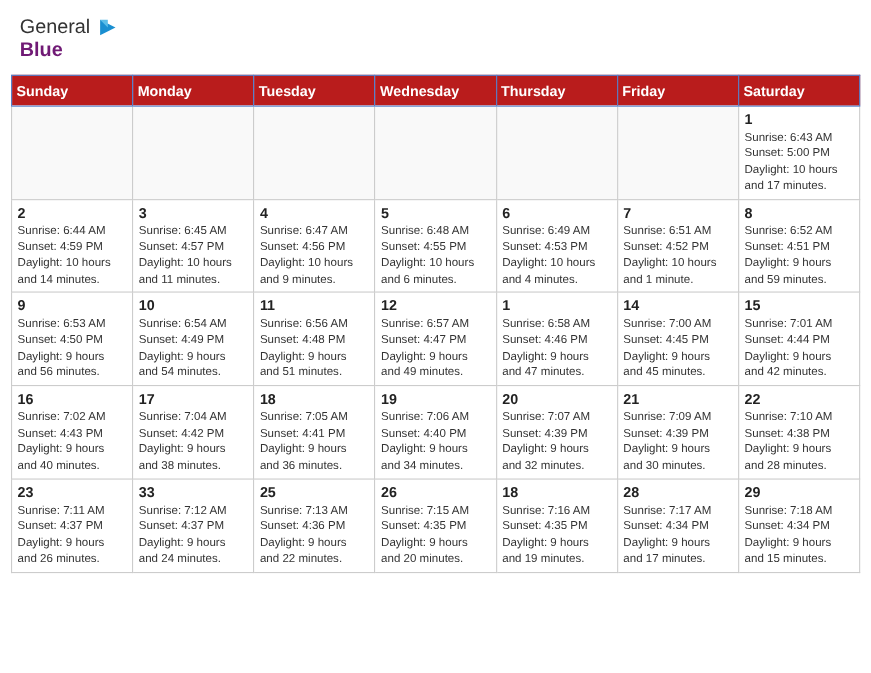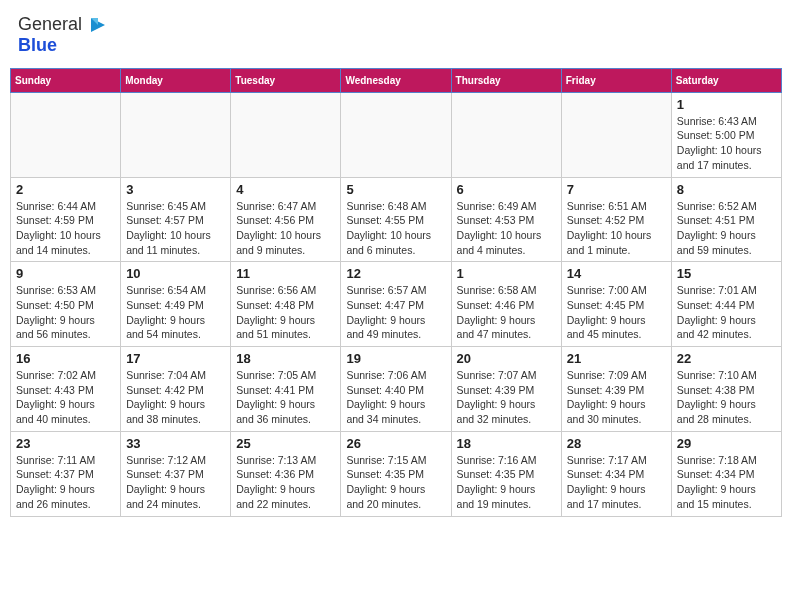--- a/index.html
+++ b/index.html
@@ -34,23 +34,23 @@
     .location {
       font-size: 16px;
       color: #555;
     }
     .calendar {
       width: 100%;
       border-collapse: collapse;
       border: 1px solid #ccc;
     }
     .calendar th {
-      background: #be185d;
+      background: #b91c1c;
       color: #fff;
-      font-size: 10px;
+      font-size: 13px;
       font-weight: bold;
       padding: 6px 4px;
       text-align: left;
       border: 1px solid #5580cc;
     }
     .calendar td {
       border: 1px solid #ccc;
       vertical-align: top;
       padding: 4px 5px;
       width: calc(100%/7);
@@ -83,21 +83,21 @@
 <div class="header">
   <div class="logo">
   <div style="display:flex;flex-direction:column;align-items:flex-start;line-height:1.1;">
     <div style="display:flex;align-items:center;">
       <span style="font-size:18px;color:#333;font-family:Arial;">General</span>
       <svg width="22" height="22" viewBox="0 0 22 22" style="margin-left:3px;">
         <polygon points="6,4 20,11 6,18" fill="#1a8fd1"></polygon>
         <polygon points="6,4 13,4 13,11" fill="#5bbde8"></polygon>
       </svg>
     </div>
-    <span style="font-size:18px;color:#1d4ed8;font-weight:bold;font-family:Arial;">Blue</span>
+    <span style="font-size:18px;color:#701a75;font-weight:bold;font-family:Arial;">Blue</span>
   </div>
 </div>
   <div class="title-section">
     <div class="month-title"></div>
     <div class="location"></div>
   </div>
 </div>
 
 <table class="calendar">
   <thead>

